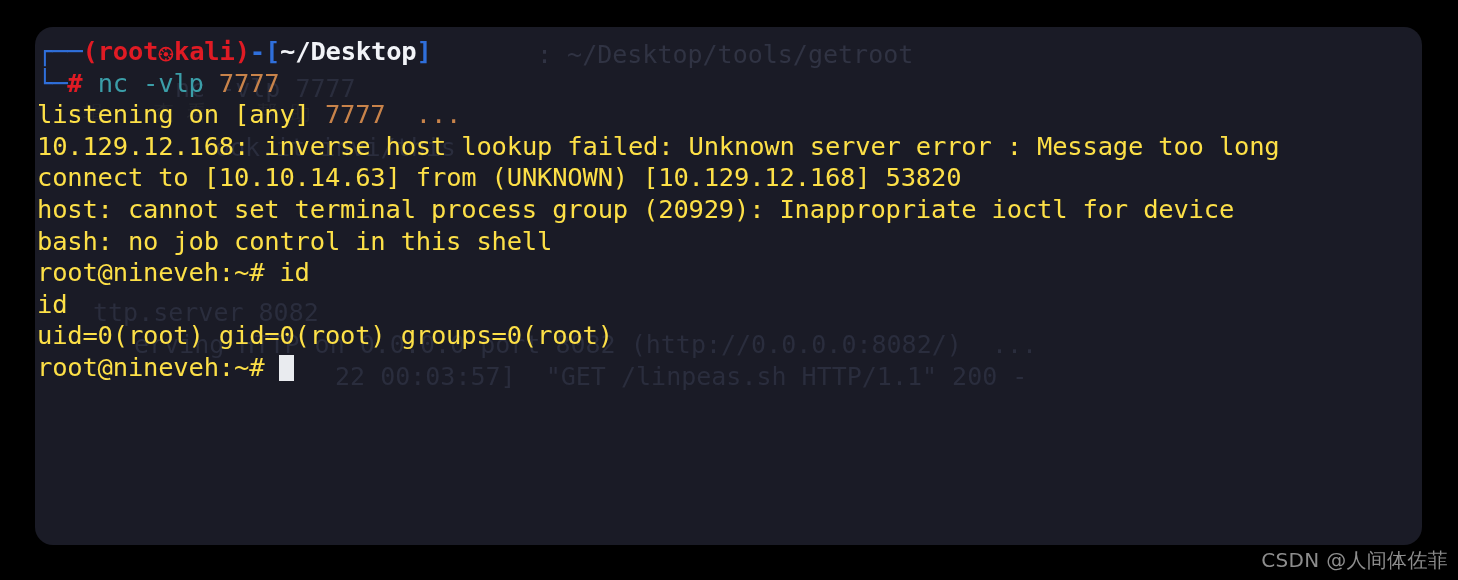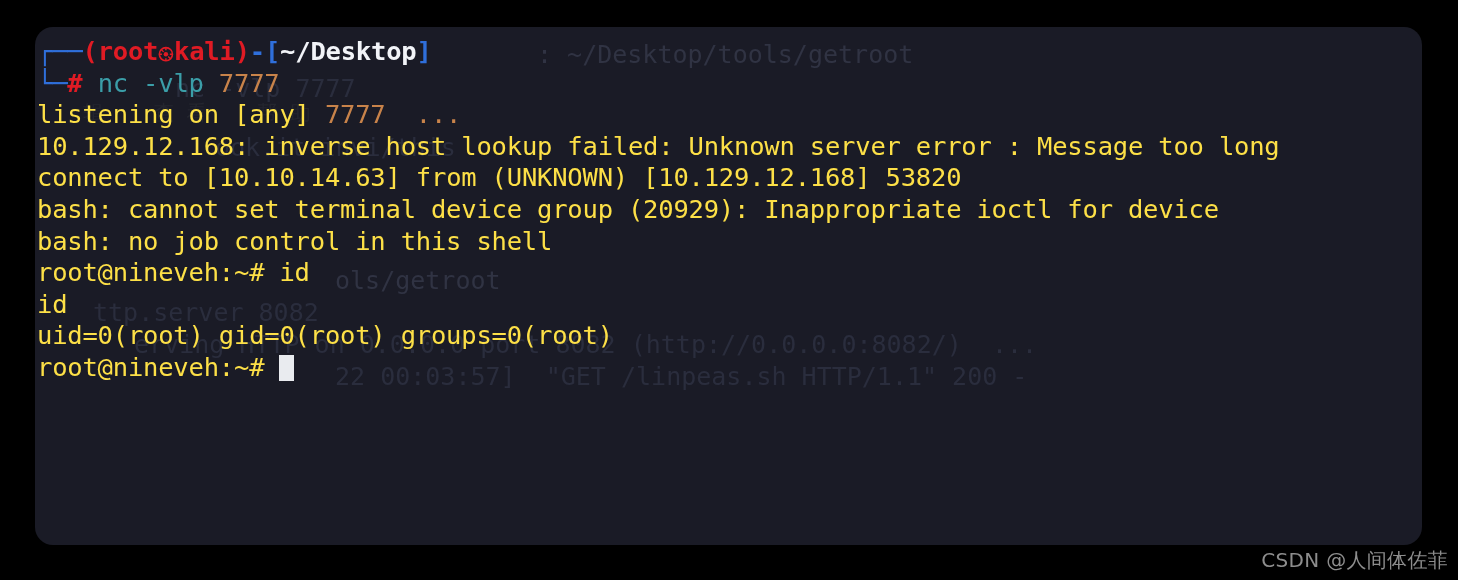--- a/index.html
+++ b/index.html
@@ -124,21 +124,20 @@
 </head>
 <body>
 
 <div id="terminal-window">
 
   <div id="ghost-layer">
     <div class="ghost-line ghost-strong" style="left:470px; top:12px;margin-left:32px;">: ~/Desktop/tools/getroot</div>
     <div class="ghost-line" style="left:140px; top:46px;text-align:right;">nc -vlp 7777</div>
     <div class="ghost-menu" style="left:28px; top:72px;">辑  查看  帮助</div>
     <div class="ghost-line" style="left:180px; top:105px;">ook.it invi/this</div>
-    <div class="ghost-line ghost-strong" style="left:300px; top:238px;">ols/getroot</div>
     <div class="ghost-line" style="left:58px; top:270px;">ttp.server 8082</div>
     <div class="ghost-line" style="left:99px; top:302px;">erving HTTP on 0.0.0.0 port 8082 (http://0.0.0.0:8082/)  ...</div>
     <div class="ghost-line" style="left:300px; top:334px;">22 00:03:57]  "GET /linpeas.sh HTTP/1.1" 200 -</div>
   </div>
 
   <div id="screen">
 
     <div class="line"><span class="pbox">┌──</span><span class="pred">(</span><span class="pred">root</span><span class="kali-glyph"><svg viewBox="0 0 24 24" width="100%" height="100%">
             <circle cx="12" cy="12" r="10" fill="none" stroke="#e01b24" stroke-width="2.4"></circle>
             <circle cx="12" cy="12" r="3.4" fill="#e01b24"></circle>
@@ -147,21 +146,21 @@
           </svg></span><span class="pred">kali</span><span class="pred">)</span><span class="pblue">-[</span><span class="pwhite">~/Desktop</span><span class="pblue">]</span></div>
 
     <div class="line"><span class="pbox">└─</span><span class="phash">#</span><span> </span><span class="pcmd">nc</span><span> </span><span class="popt">-vlp</span><span> </span><span class="pnum">7777</span></div>
 
     <div class="line"><span class="t-white">listening on </span><span class="t-white">[any] </span><span class="t-orange">7777</span><span class="t-orange">  ...</span></div>
 
     <div class="line"><span class="t-white">10.129.12.168</span><span class="t-white">: inverse host lookup failed: Unknown server error : Message too long</span></div>
 
     <div class="line"><span class="t-white">connect to </span><span class="t-white">[10.10.14.63]</span><span class="t-white"> from (UNKNOWN) </span><span class="t-white">[10.129.12.168]</span><span class="t-white"> 53820</span></div>
 
-    <div class="line"><span class="t-white">bash: cannot set terminal device group (</span><span class="t-white">20929</span><span class="t-white">): Inappropriate ioctl for device</span></div>
+    <div class="line"><span class="t-white">host: cannot set terminal process group (</span><span class="t-white">20929</span><span class="t-white">): Inappropriate ioctl for device</span></div>
 
     <div class="line"><span class="t-white">bash: no job control in this shell</span></div>
 
     <div class="line"><span class="t-white">root@nineveh:~# </span><span class="t-white">id</span></div>
 
     <div class="line"><span class="t-white">id</span></div>
 
     <div class="line"><span class="t-white">uid=0(root) gid=0(root) groups=0(root)</span></div>
 
     <div class="line"><span class="t-white">root@nineveh:~# </span><span class="cursor"></span></div>

